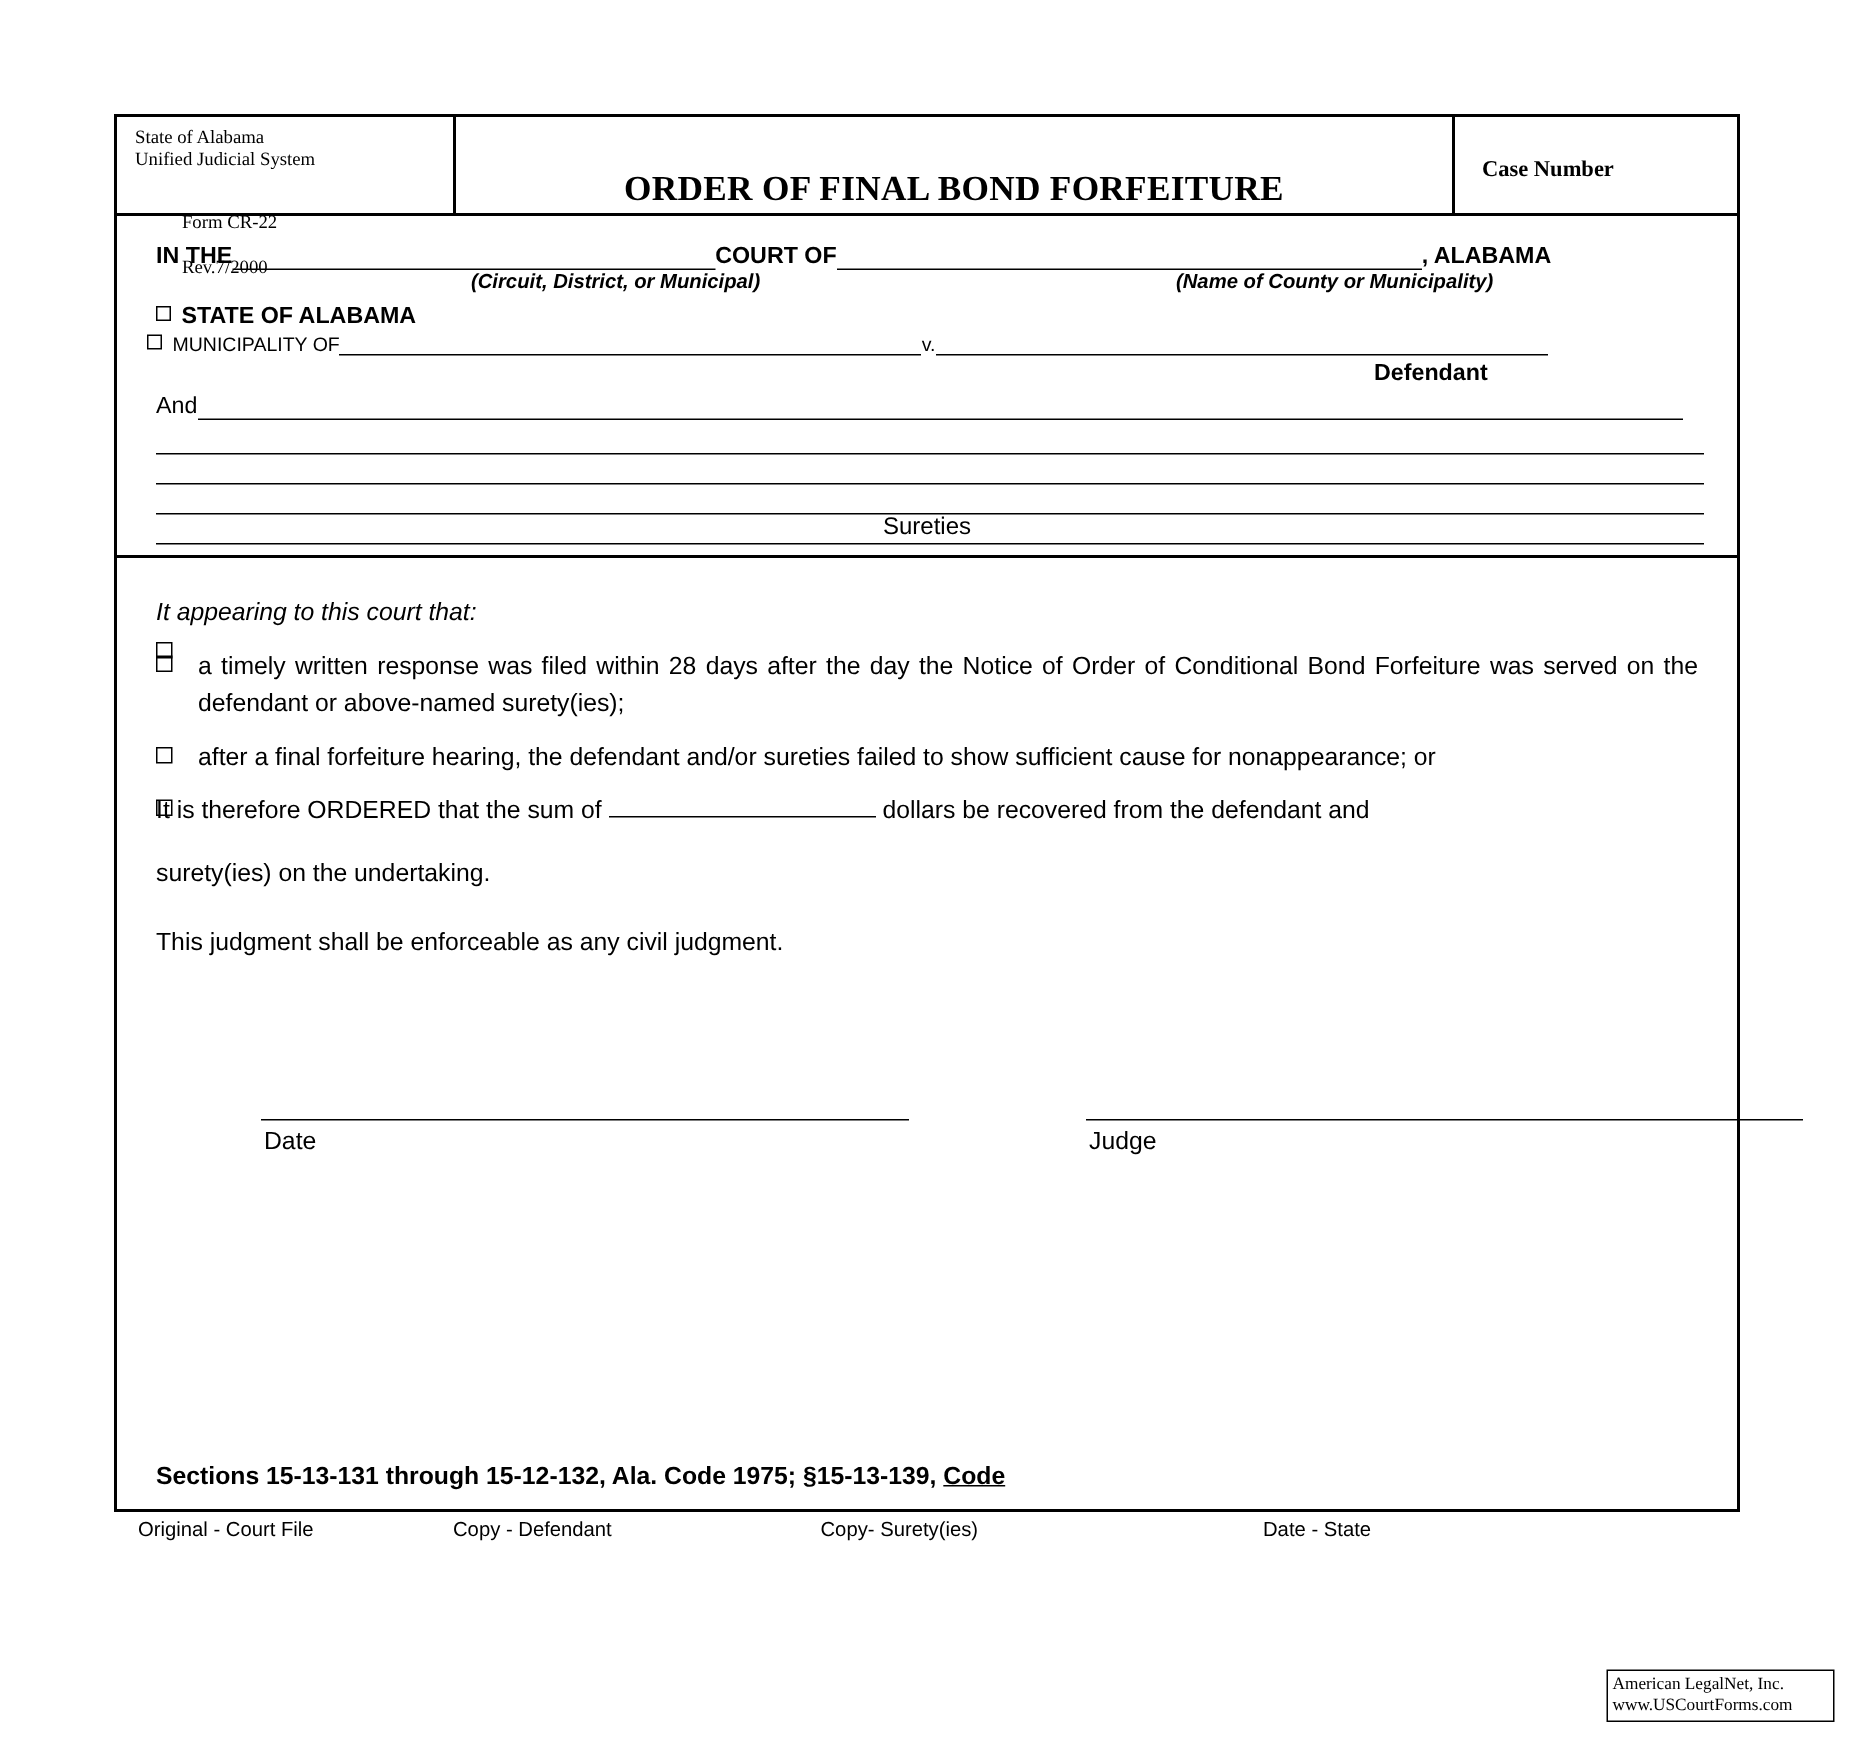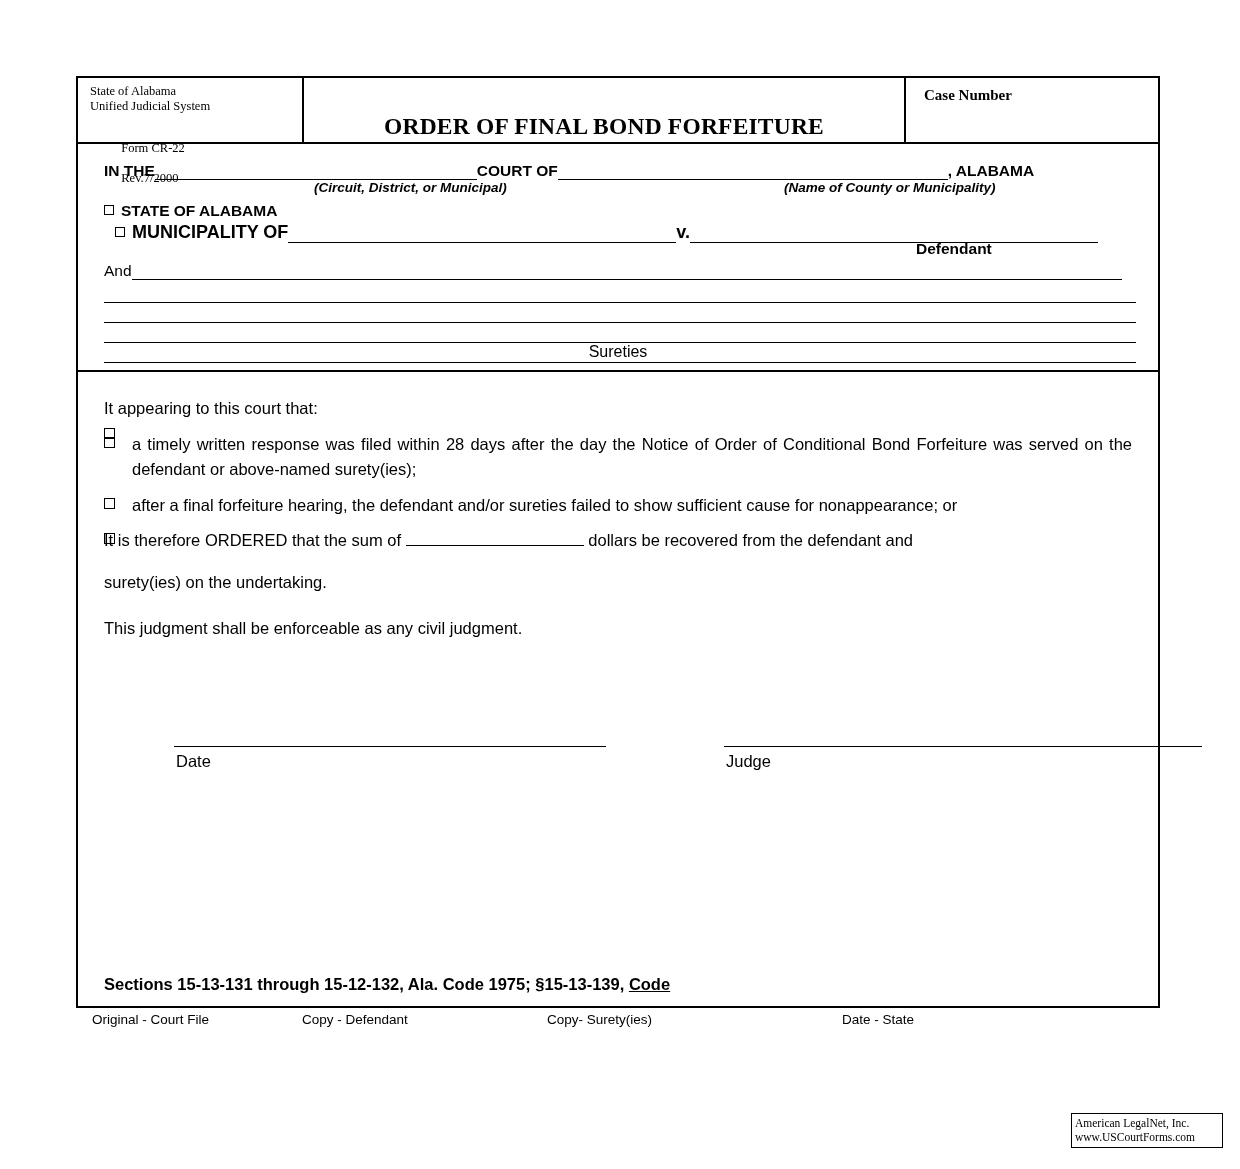--- a/index.html
+++ b/index.html
@@ -63,23 +63,23 @@
     justify-content: center;
   }
   .hdr-center .title {
     font-family: "Liberation Serif", serif;
     font-weight: bold;
     font-size: 23.5px;
     letter-spacing: 0.2px;
     margin-top: 32px;
   }
   .hdr-right {
-    width: 252px;
-    box-sizing: border-box;
-    padding: 9px 0 0 18px;
+    width: 188px;
+    box-sizing: border-box;
+    padding: 27px 0 0 18px;
   }
   .hdr-right .case-number {
     font-family: "Liberation Serif", serif;
     font-weight: bold;
     font-size: 15px;
   }
 
   
   .caption {
     position: relative;
@@ -121,24 +121,24 @@
   }
   .cap-state {
     position: absolute;
     left: 26px;
     top: 58px;
     font-size: 15.5px;
     font-weight: bold;
   }
   .cap-muni {
     position: absolute;
-    left: 37px;
+    left: 20px;
     top: 78px;
-    font-size: 18px;
-    font-weight: bold;
+    font-size: 13px;
+    font-weight: normal;
     white-space: nowrap;
   }
   .cap-defendant {
     position: absolute;
     left: 838px;
     top: 96px;
     font-size: 15.5px;
     font-weight: bold;
   }
   .cap-and {
@@ -175,20 +175,21 @@
 
   
   .body-sec {
     position: relative;
     padding: 24px 26px 0 26px;
     font-size: 16.5px;
     line-height: 1.55;
   }
   .body-intro {
     margin: 0 0 1px 0;
+    font-style: italic;
   }
   .chk-item {
     position: relative;
     padding-left: 28px;
     margin-bottom: 10px;
     text-align: justify;
   }
   .chk-item .box {
     position: absolute;
     left: 0;

